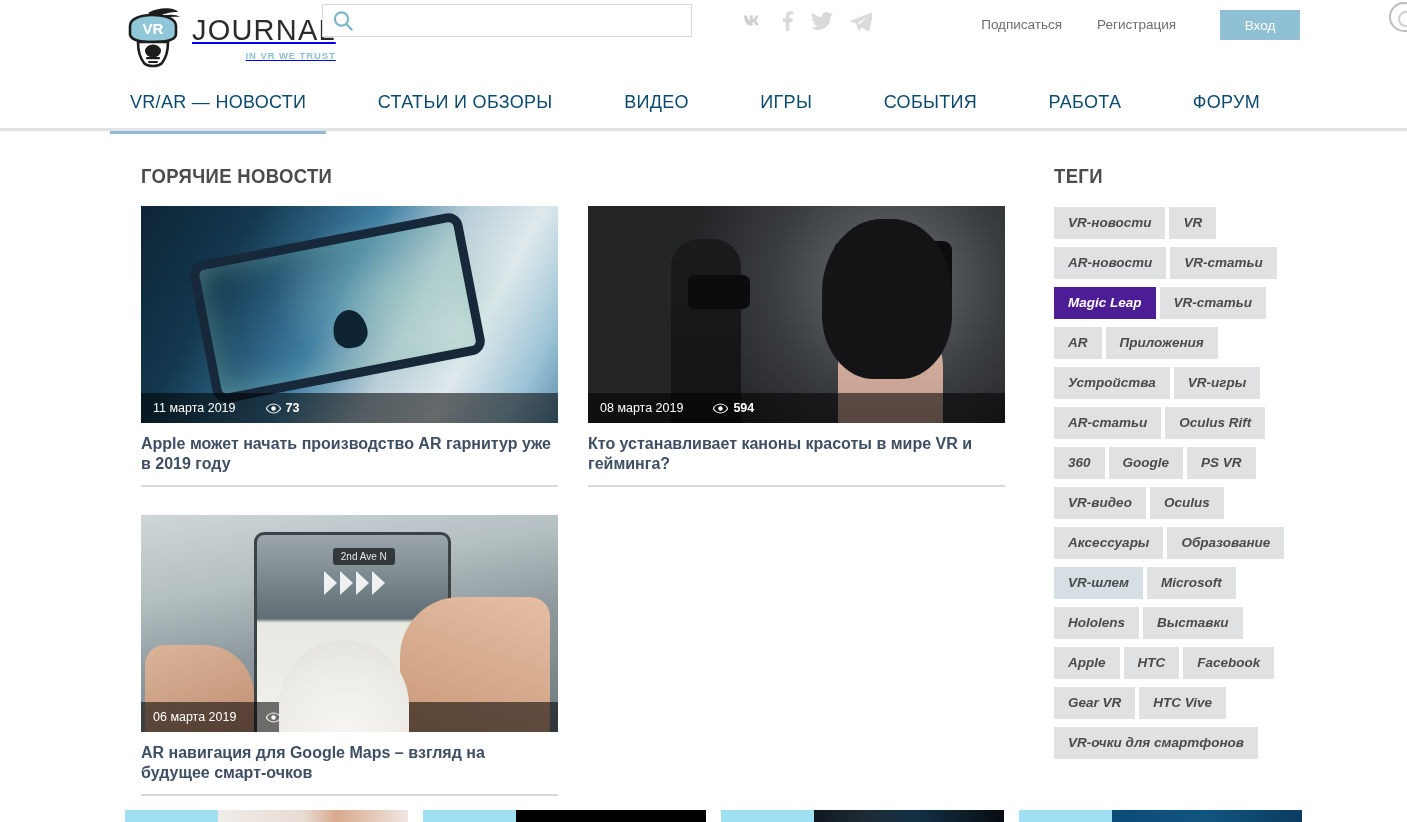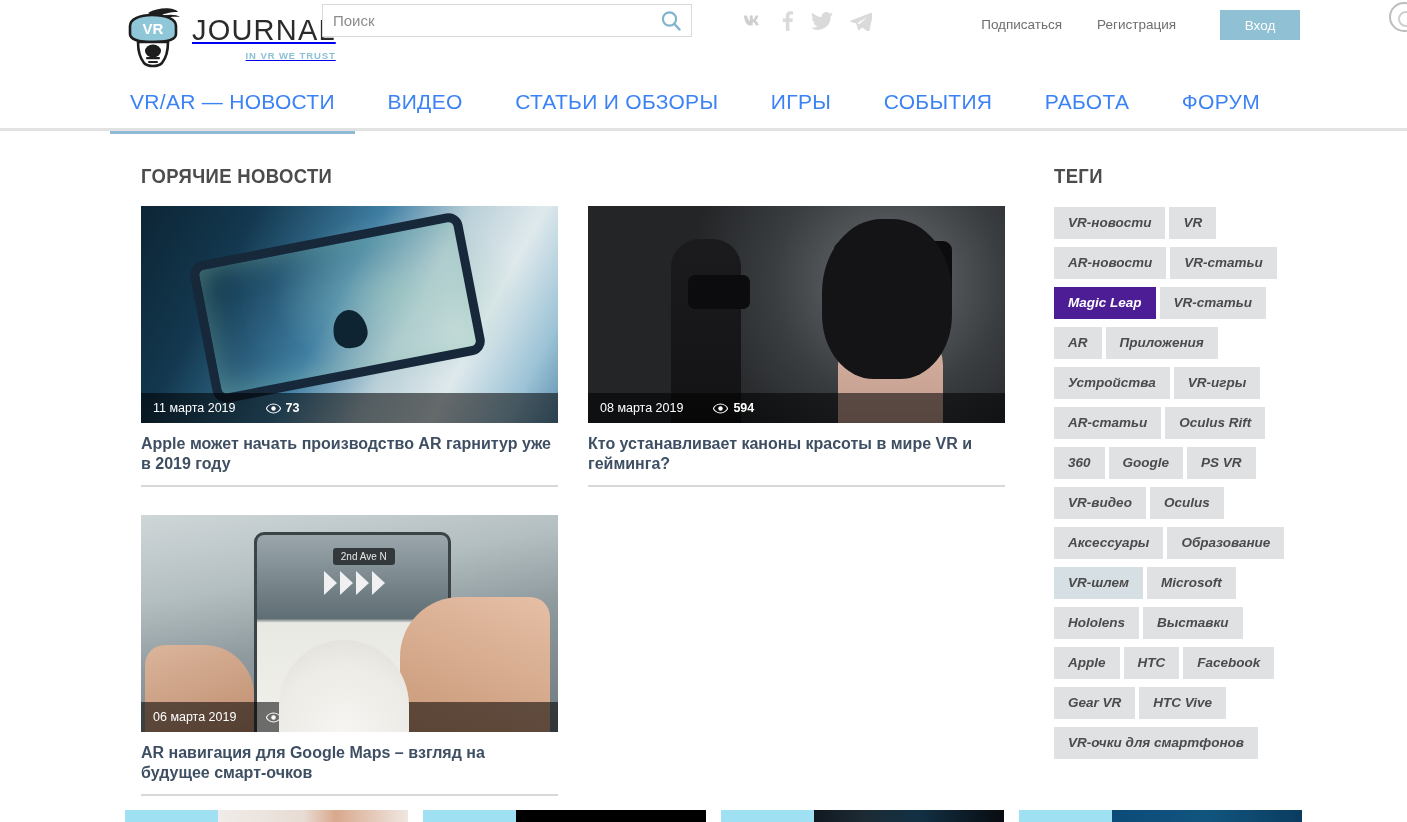--- a/index.html
+++ b/index.html
@@ -145,22 +145,22 @@
   .nav-inner {
     position: absolute;
     left: 110px; top: 0;
     width: 1190px; height: 58px;
     display: flex;
     align-items: center;
     justify-content: space-between;
     padding: 0 20px 0 0;
   }
   .nav-item {
-    font-size: 21px;
-    color: #3b82f6;
+    font-size: 18px;
+    color: #0c4a6e;
     text-decoration: none;
     letter-spacing: 0.3px;
     position: relative;
     height: 58px;
     display: flex;
     align-items: center;
     padding: 0 20px;
     white-space: nowrap;
     cursor: pointer;
   }
@@ -467,21 +467,20 @@
       <rect x="28" y="53" width="14" height="2.2" rx="1" fill="#1d1d1d"></rect>
       <rect x="30" y="57" width="10" height="2" rx="1" fill="#1d1d1d"></rect>
     </svg>
     <span class="logo-text-wrap">
       <span class="logo-word">JOURNAL</span>
       <span class="logo-tag">IN VR WE TRUST</span>
     </span>
   </a>
 
   <div class="search-box">
-    <input class="search-input" type="text" placeholder="Поиск" style="">
     <button class="search-btn">
       <svg width="22" height="22" viewBox="0 0 22 22">
         <circle cx="9.5" cy="9" r="6.6" fill="none" stroke="#7fb5cc" stroke-width="2.2"></circle>
         <line x1="14.4" y1="14" x2="19.5" y2="19.5" stroke="#7fb5cc" stroke-width="2.4" stroke-linecap="round"></line>
       </svg>
     </button>
   </div>
 
   <div class="social">
     <a href="#" class="social-icon">
@@ -511,22 +510,22 @@
     <a href="#" class="auth-link">Регистрация</a>
     <button class="auth-btn">Вход</button>
   </div>
 
   <div class="corner-circle"></div>
 </div>
 
 <nav class="nav">
   <div class="nav-inner">
     <a href="#" class="nav-item active">VR/AR — НОВОСТИ</a>
+    <a href="#" class="nav-item">СТАТЬИ И ОБЗОРЫ</a>
     <a href="#" class="nav-item">ВИДЕО</a>
-    <a href="#" class="nav-item">СТАТЬИ И ОБЗОРЫ</a>
     <a href="#" class="nav-item">ИГРЫ</a>
     <a href="#" class="nav-item">СОБЫТИЯ</a>
     <a href="#" class="nav-item">РАБОТА</a>
     <a href="#" class="nav-item">ФОРУМ</a>
   </div>
 </nav>
 
 <div class="page">
 
   <div class="content-col">

